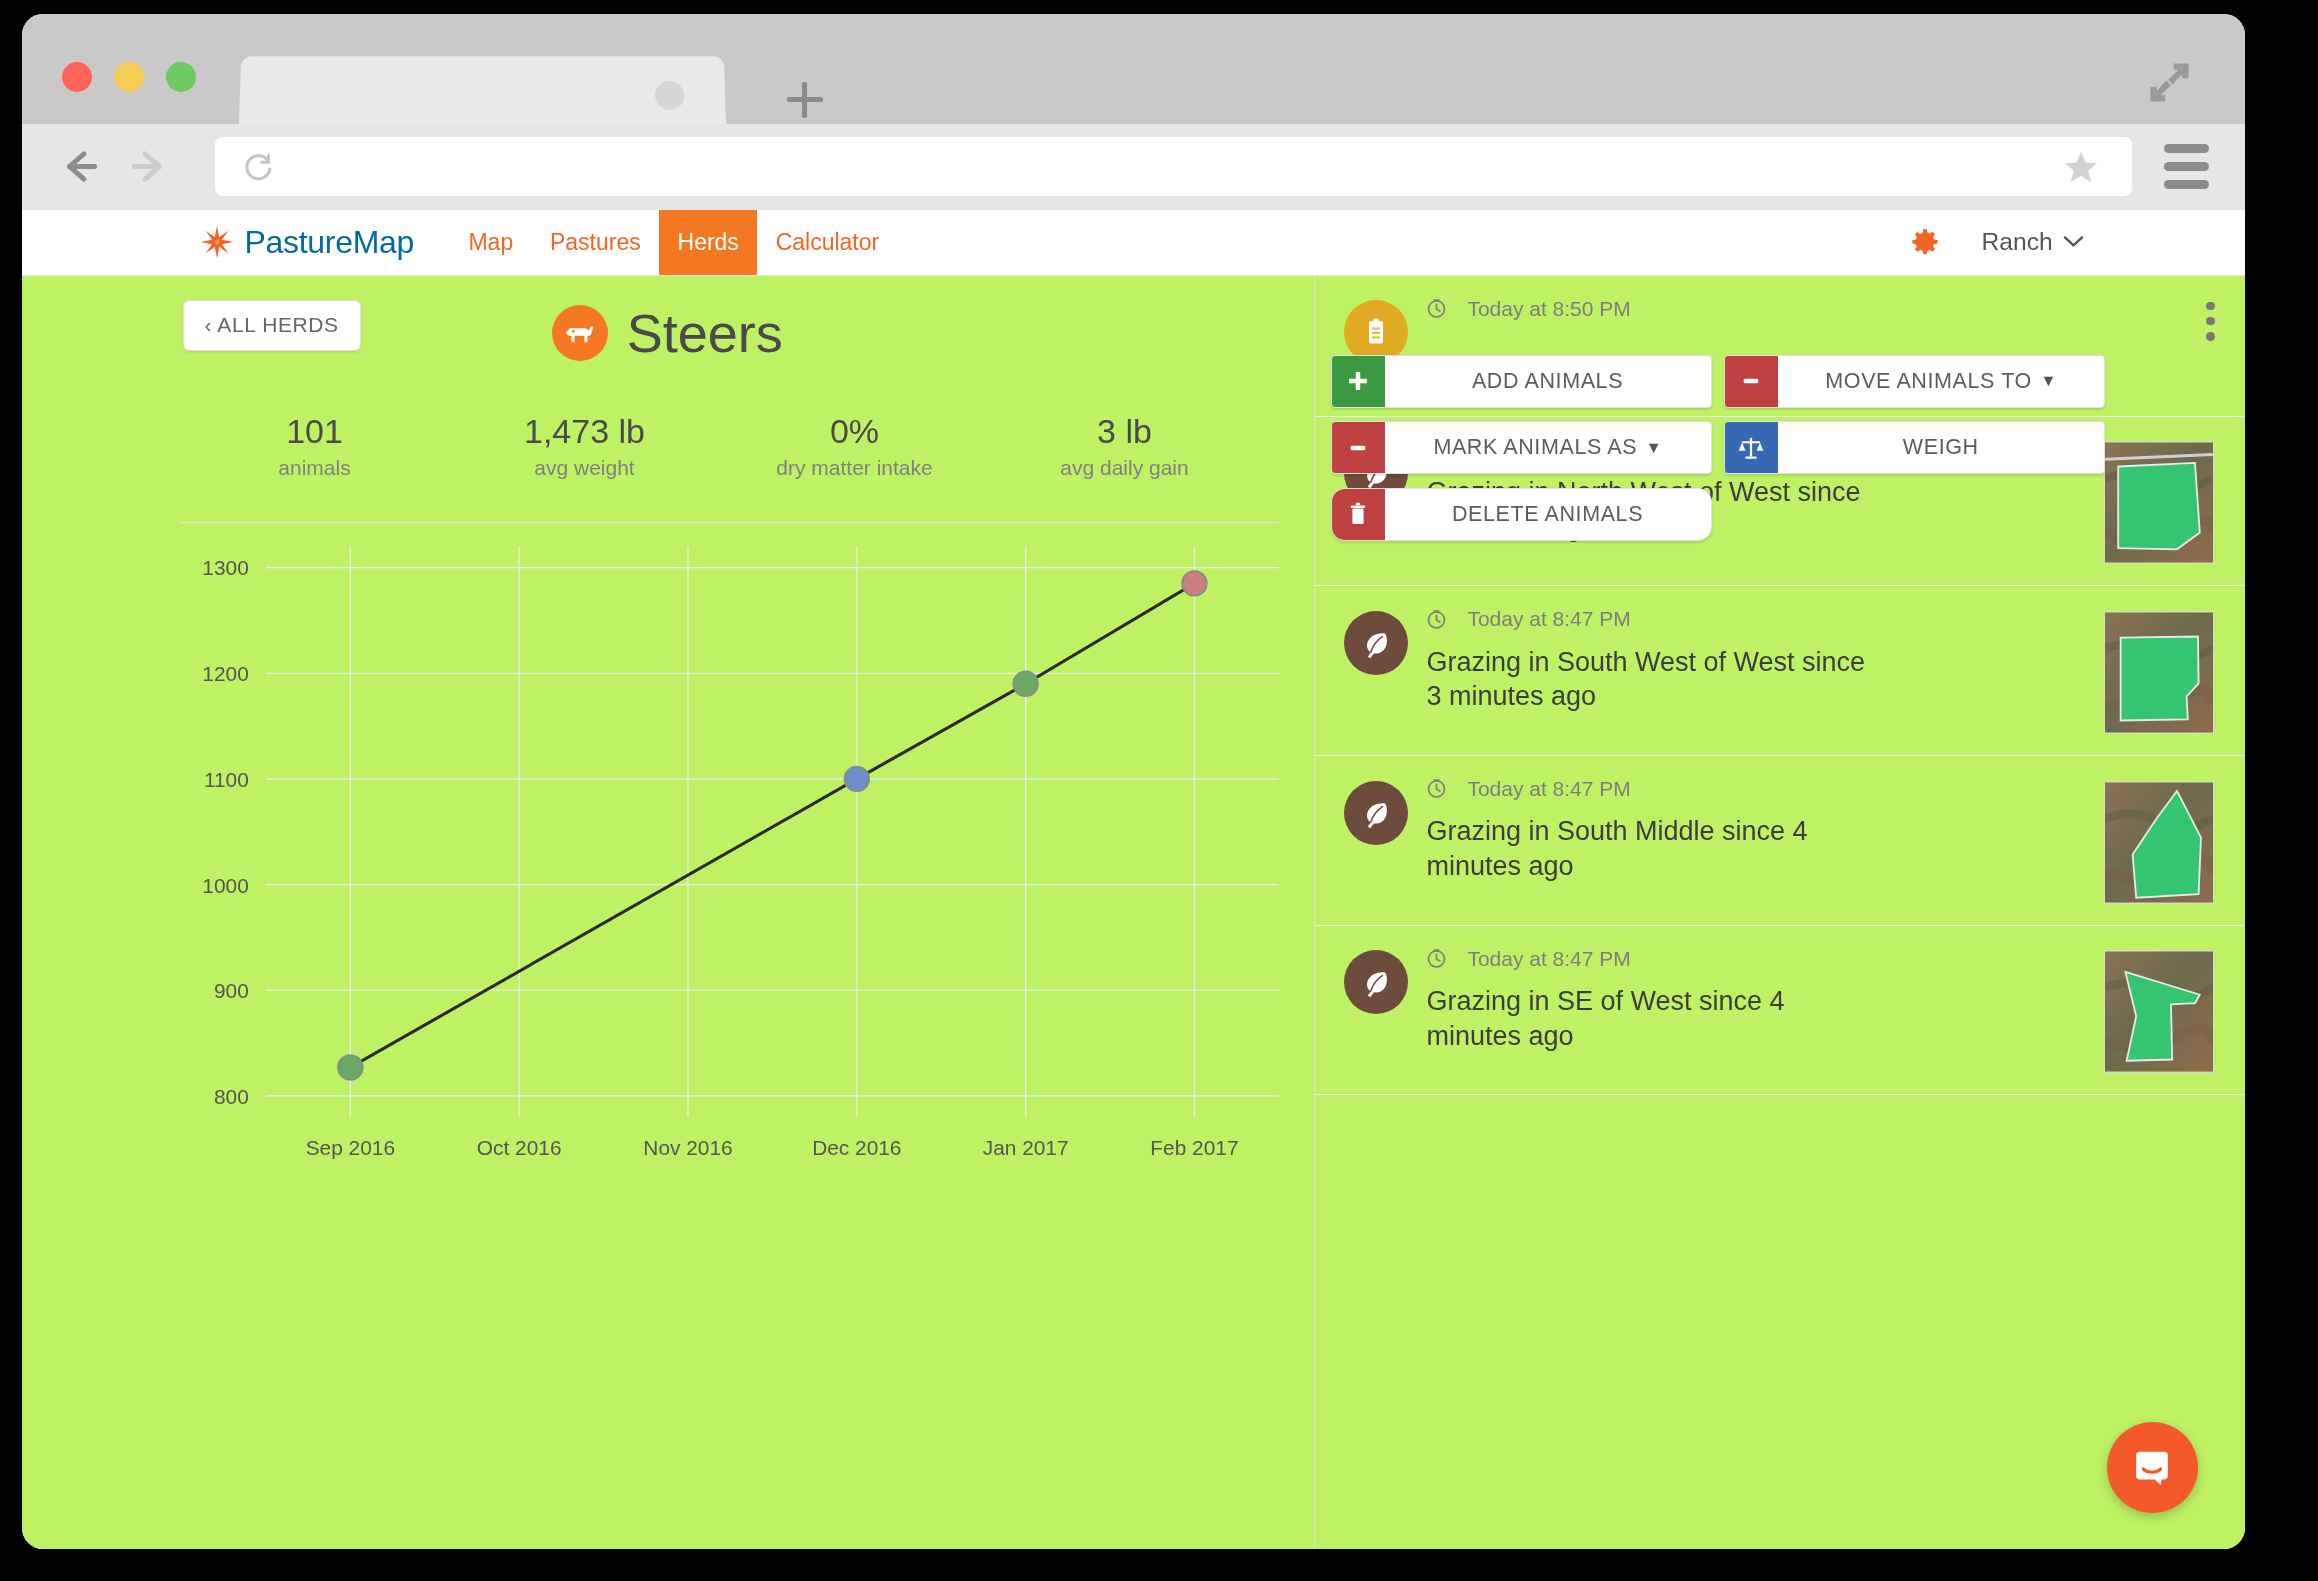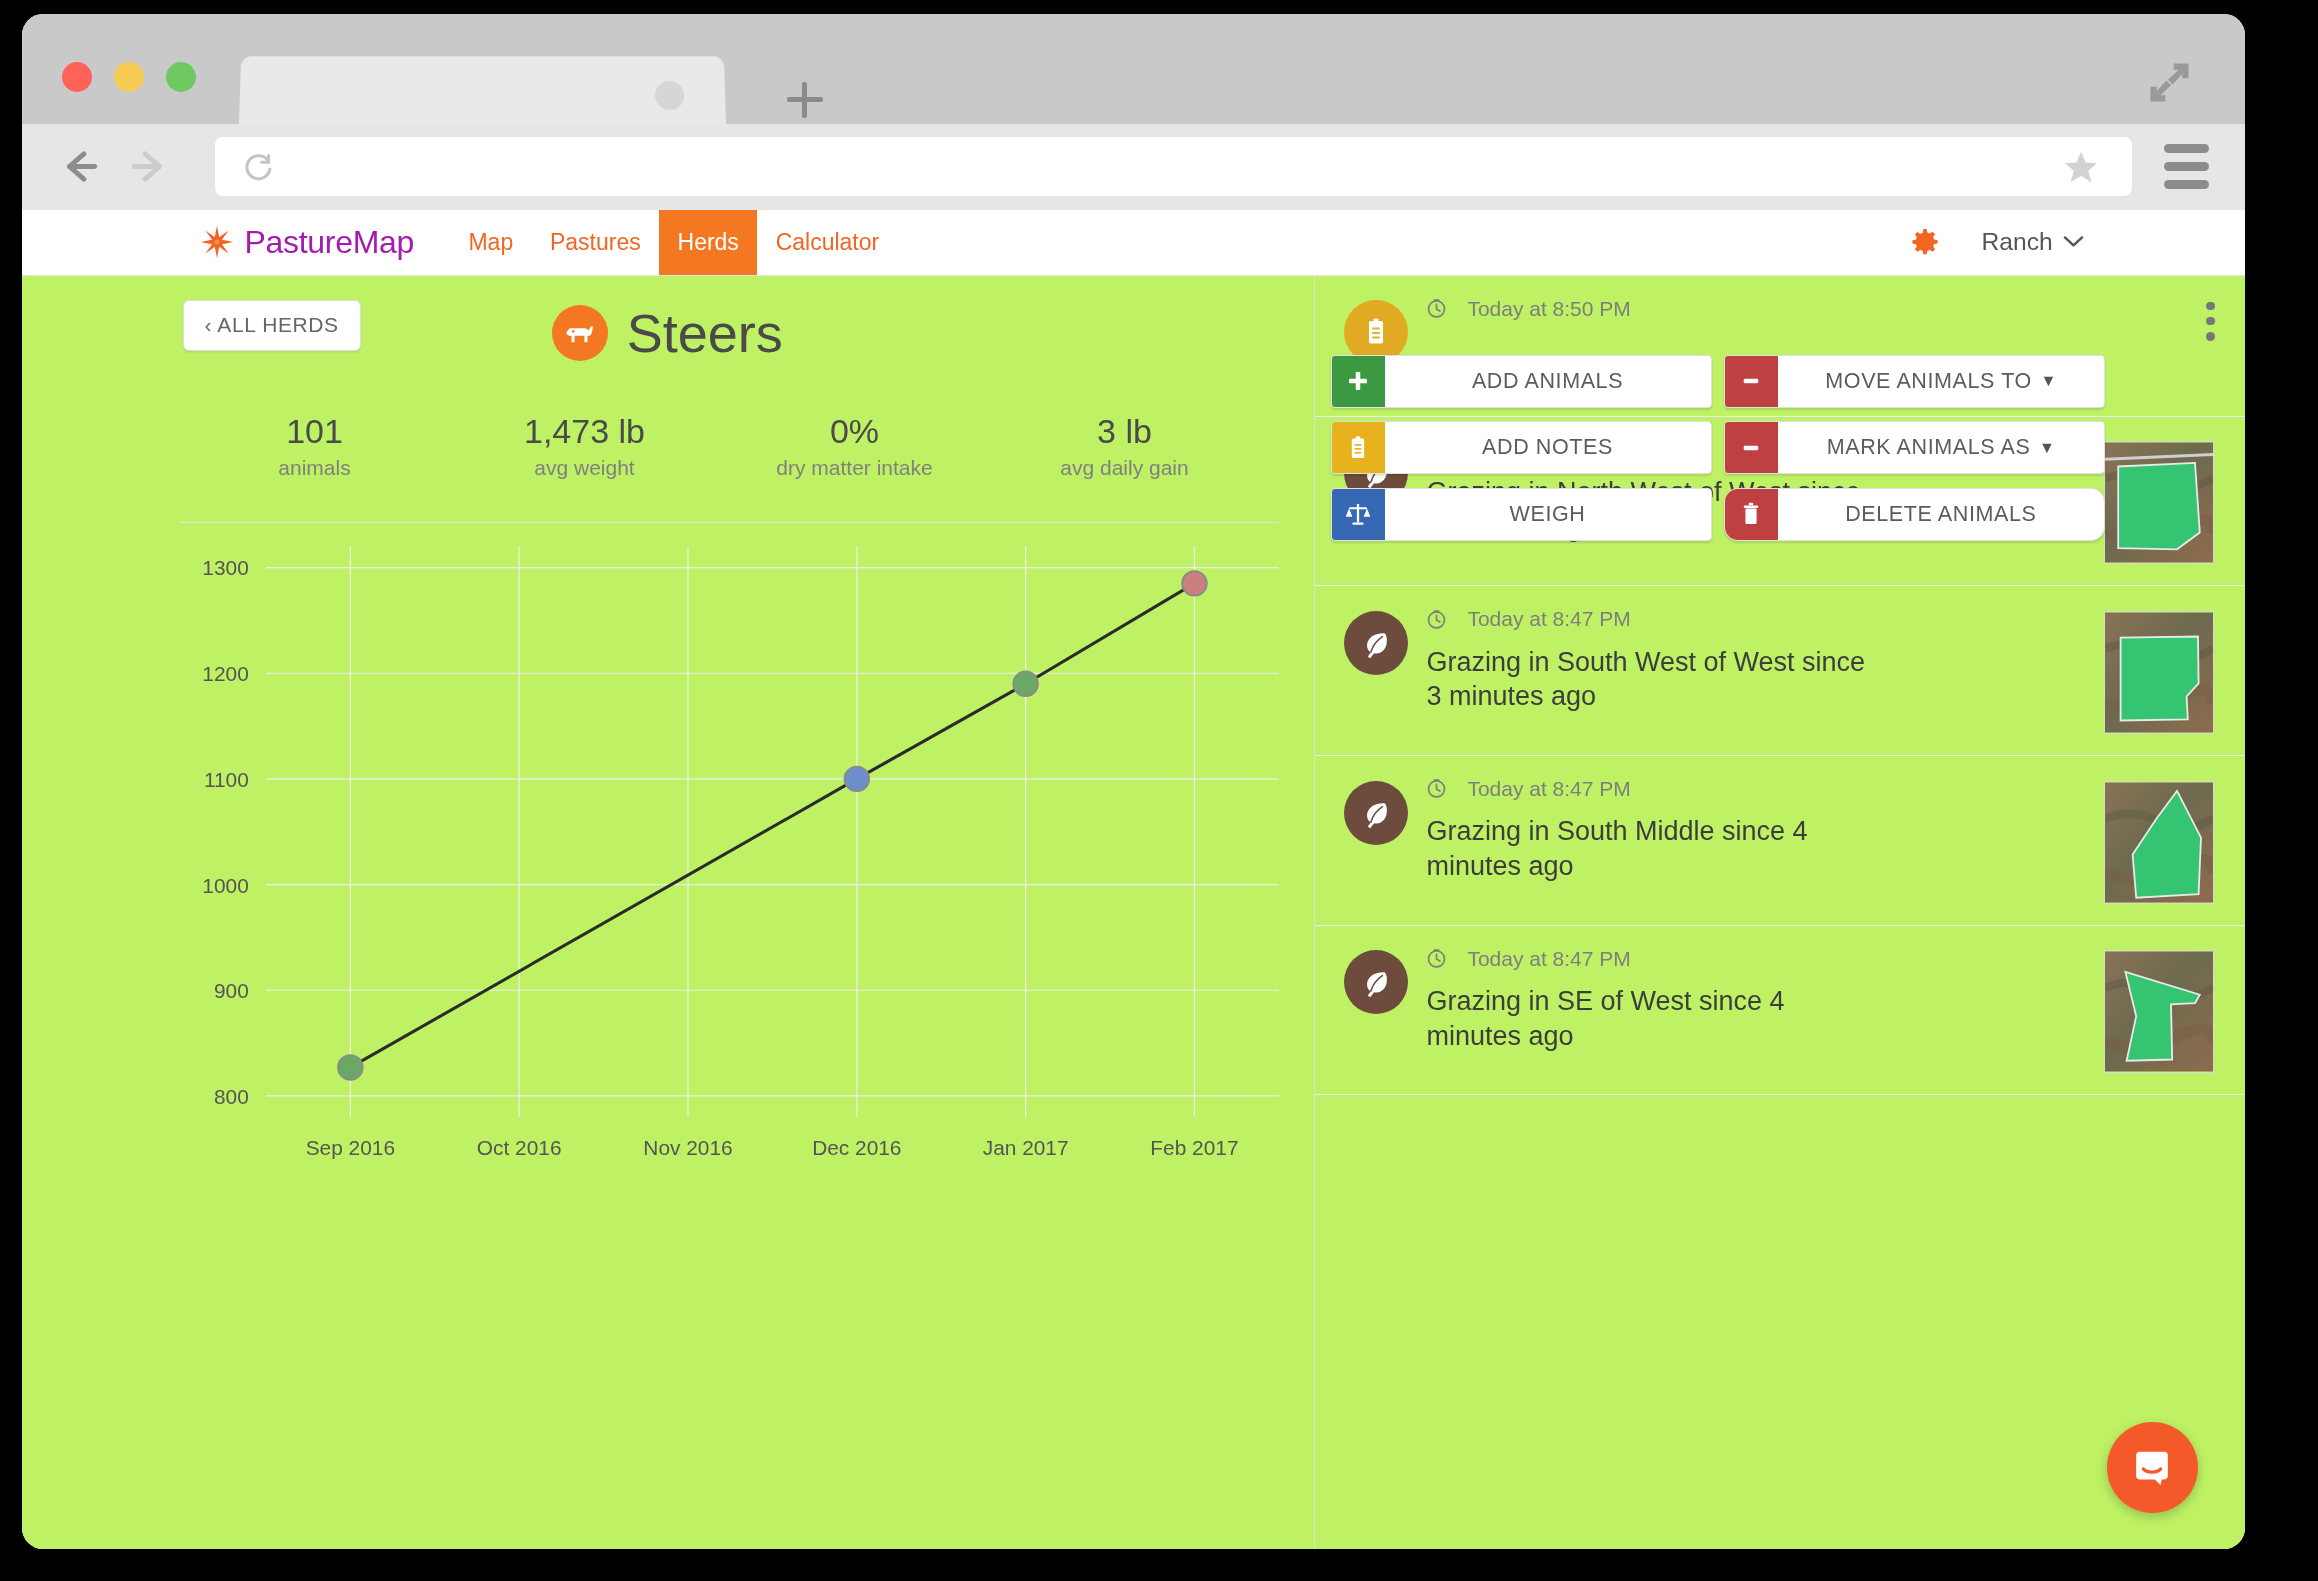--- a/index.html
+++ b/index.html
@@ -105,21 +105,21 @@
     background: #fff;
     border-bottom: 1.2px solid #e3e3e3;
     display: flex; align-items: stretch;
   }
   .brand {
     display: flex; align-items: center; gap: 11px;
     margin-left: 178px;
   }
   .brand-logo { width: 34px; height: 34px; flex: none; }
   .brand-name {
-    font-size: 32px; color: #a21caf; font-weight: 400; letter-spacing: -0.3px;
+    font-size: 32px; color: #0369a1; font-weight: 400; letter-spacing: -0.3px;
   }
   .navtabs { display: flex; align-items: stretch; margin-left: 36px; }
   .navtab {
     display: flex; align-items: center; padding: 0 18.4px;
     font-size: 23px; color: #f26522; white-space: nowrap;
   }
   .navtab.active { background: #f47821; color: #fff; }
   .header-right {
     margin-left: auto; margin-right: 161px;
     display: flex; align-items: center; gap: 43px;
@@ -606,36 +606,20 @@
         <span style="display:block;width:28px;height:28px;"><svg viewBox="0 0 100 100" fill="#fff">
                   <rect x="24" y="42" width="52" height="16" rx="4"></rect>
                 </svg></span>
       </div>
       <div style="flex:1;display:flex;align-items:center;justify-content:center;">
         <span style="font-size:21.5px;color:#5c5c5c;letter-spacing:0.6px;white-space:nowrap;">MOVE ANIMALS TO</span>
               <span style="margin-left:8.6px;font-size:16px;color:#555;">▼</span>
       </div>
     </div>
           <div class="action-btn" style="display:flex;align-items:stretch;height:53px;background:#fff;border:1.2px solid #e0e0e0;border-radius:4.3px;box-shadow:0 1.2px 2.5px rgba(0,0,0,.12);overflow:hidden;">
-      <div style="width:53px;flex:none;background:#e8b21e;display:flex;align-items:center;justify-content:center;">
-        <span style="display:block;width:28px;height:28px;"><svg viewBox="0 0 100 100" fill="#fff">
-                  <rect x="28" y="16" width="44" height="70" rx="6"></rect>
-                  <rect x="42" y="8" width="16" height="14" rx="4"></rect>
-                  <g fill="#e8b21e">
-                    <rect x="38" y="36" width="24" height="6"></rect>
-                    <rect x="38" y="50" width="24" height="6"></rect>
-                    <rect x="38" y="64" width="24" height="6"></rect>
-                  </g>
-                </svg></span>
-      </div>
-      <div style="flex:1;display:flex;align-items:center;justify-content:center;">
-        <span style="font-size:21.5px;color:#5c5c5c;letter-spacing:0.6px;white-space:nowrap;">ADD NOTES</span>
-      </div>
-    </div>
-          <div class="action-btn" style="display:flex;align-items:stretch;height:53px;background:#fff;border:1.2px solid #e0e0e0;border-radius:4.3px;box-shadow:0 1.2px 2.5px rgba(0,0,0,.12);overflow:hidden;">
       <div style="width:53px;flex:none;background:#bf4040;display:flex;align-items:center;justify-content:center;">
         <span style="display:block;width:28px;height:28px;"><svg viewBox="0 0 100 100" fill="#fff">
                   <rect x="24" y="42" width="52" height="16" rx="4"></rect>
                 </svg></span>
       </div>
       <div style="flex:1;display:flex;align-items:center;justify-content:center;">
         <span style="font-size:21.5px;color:#5c5c5c;letter-spacing:0.6px;white-space:nowrap;">MARK ANIMALS AS</span>
               <span style="margin-left:8.6px;font-size:16px;color:#555;">▼</span>
       </div>
     </div>

